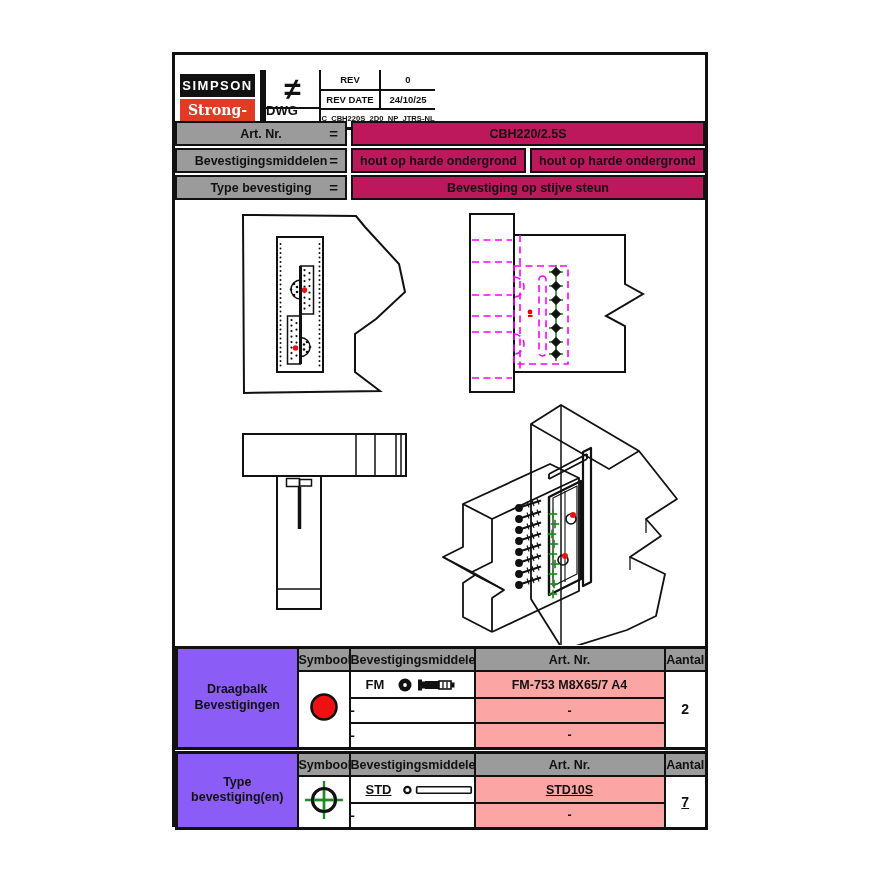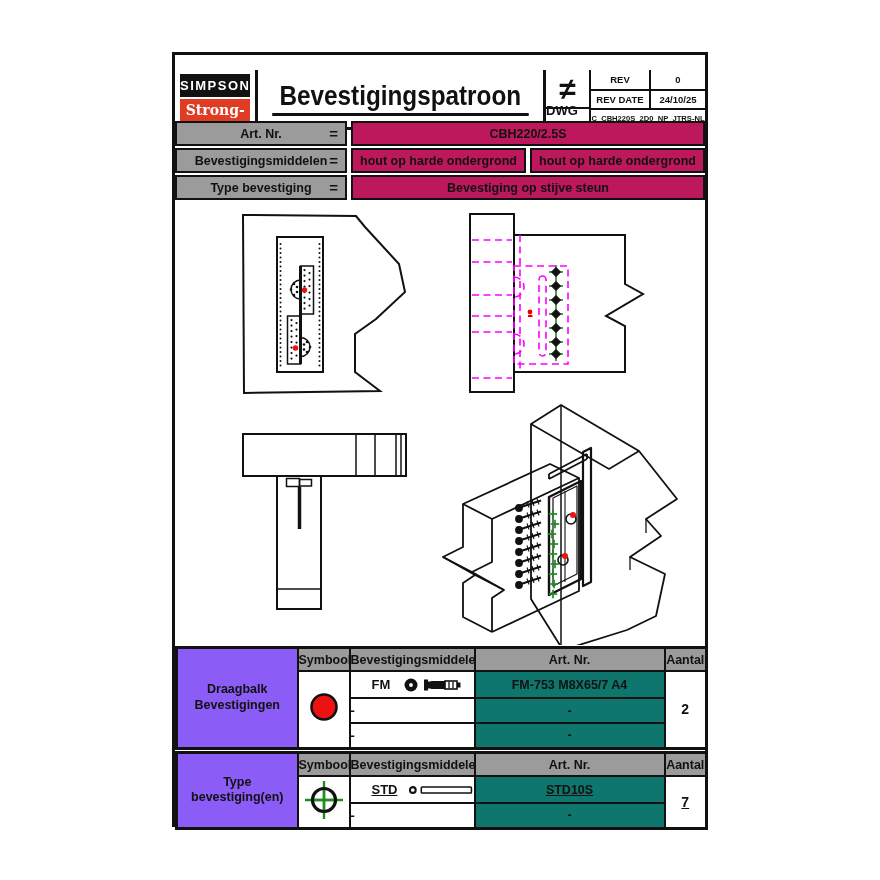--- a/index.html
+++ b/index.html
@@ -51,40 +51,37 @@
   .drawing{position:absolute;left:0;top:147px;width:530px;height:443px;}
 
   
   table.ftab{position:absolute;left:0;border-collapse:collapse;table-layout:fixed;
     width:530px;border:3px solid #111;}
   table.ftab td{border:2px solid #111;padding:0;overflow:hidden;}
   .g-cell{background:#8b5cf6;text-align:center;font-size:12.5px;font-weight:bold;line-height:1.25;}
   td.hd{background:#9b9b9b;text-align:center;font-size:12.5px;font-weight:bold;height:21px;}
   td.sym{text-align:center;vertical-align:middle;background:#fff;}
   td.mid{background:#fff;}
-  td.art{background:#0f766e;text-align:center;font-size:12.5px;font-weight:bold;}
+  td.art{background:#fca5a5;text-align:center;font-size:12.5px;font-weight:bold;}
   td.cnt{background:#fff;text-align:center;font-size:14px;font-weight:bold;}
-  .mid-inner{display:flex;align-items:center;gap:8px;padding-left:21px;height:25px;}
+  .mid-inner{display:flex;align-items:center;gap:8px;padding-left:15px;height:25px;}
   .code{font-size:13px;font-weight:bold;}
   .dash{font-size:13px;font-weight:bold;padding-left:8px;}
   #tab1{top:591px;} #tab2{top:696px;}
 </style>
 </head>
 <body>
 
 <div class="stage">
  <div class="sheet">
 
   <div class="title-block">
     <div class="logo-cell">
       <div class="logo-top">SIMPSON</div>
       <div class="logo-bottom">Strong-Tie</div>
-    </div>
-    <div class="title-cell">
-      <span class="title-text">Bevestigingspatroon</span>
     </div>
     <div class="proj-cell">
       <div class="proj-sym">≠</div>
       <div class="dwg-label">DWG NAME</div>
     </div>
     <div class="rev-grid">
       <div class="r0 c0">REV</div>
       <div class="r0">0</div>
       <div class="c0">REV DATE</div>
       <div>24/10/25</div>

